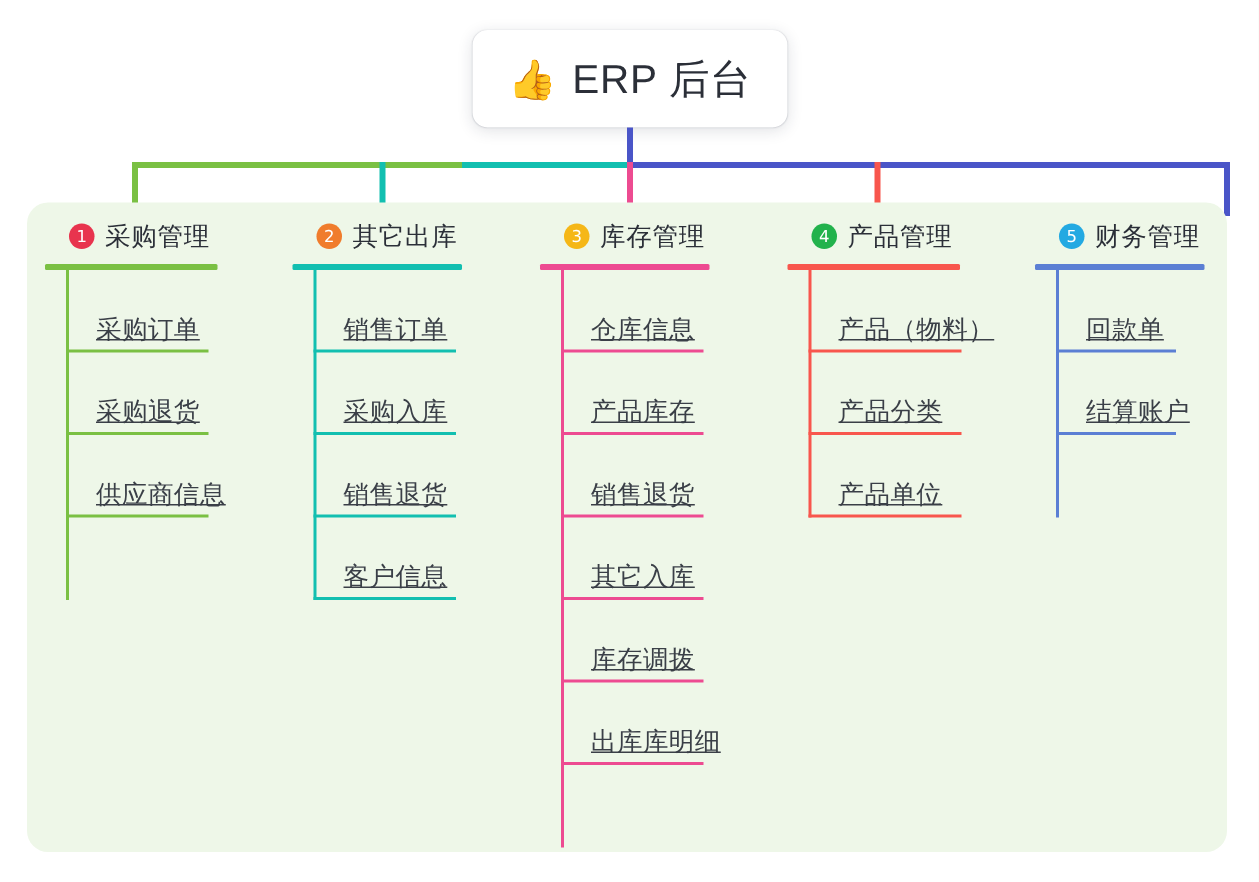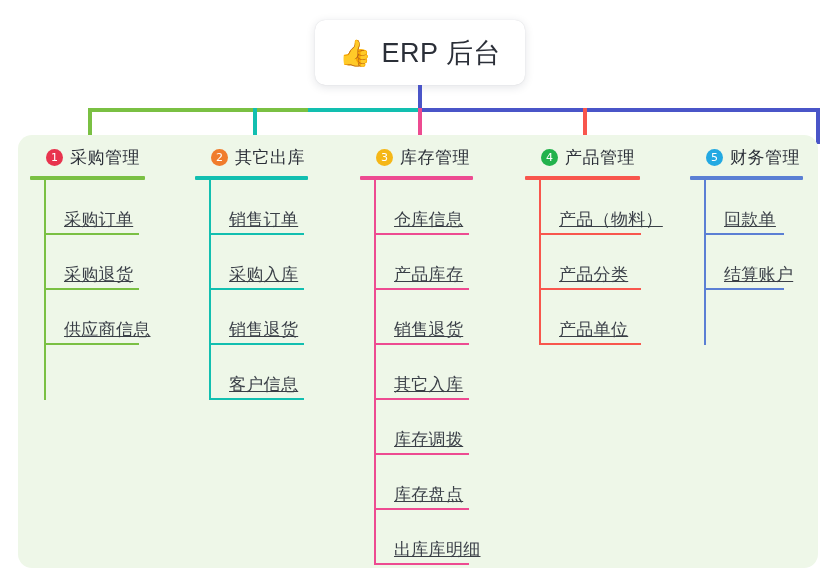--- a/index.html
+++ b/index.html
@@ -258,24 +258,20 @@
         </div>
         <div class="leaf">
           <span class="leaf-label">其它入库</span>
           <div class="leaf-rule" style="background: rgb(237, 75, 145); width: 95px;"></div>
         </div>
         <div class="leaf">
           <span class="leaf-label">库存调拨</span>
           <div class="leaf-rule" style="background: rgb(237, 75, 145); width: 95px;"></div>
         </div>
         <div class="leaf">
-          <span class="leaf-label">库存盘点</span>
-          <div class="leaf-rule" style="background: rgb(237, 75, 145); width: 95px;"></div>
-        </div>
-        <div class="leaf">
           <span class="leaf-label">出库库明细</span>
           <div class="leaf-rule" style="background: rgb(237, 75, 145); width: 95px;"></div>
         </div>
       </div>
     </div>
   <div class="column c4">
       <div class="col-head">
         <span class="badge" style="background: rgb(34, 178, 76);">4</span>
         <span class="col-title">产品管理</span>
       </div>

